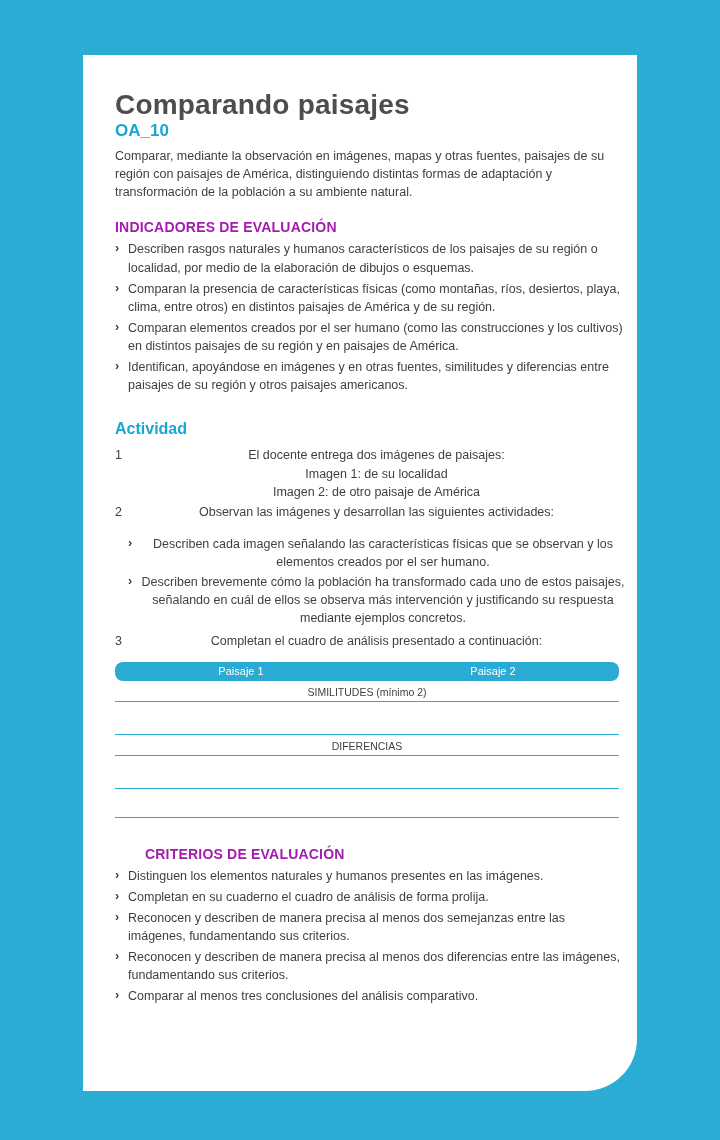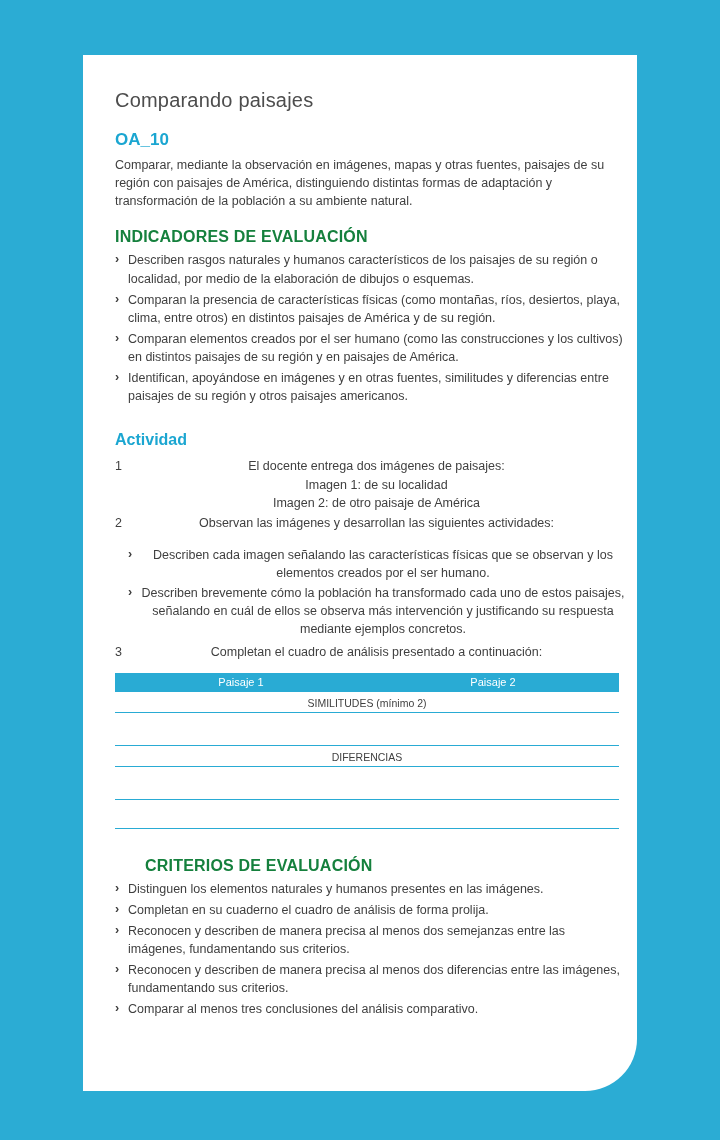--- a/index.html
+++ b/index.html
@@ -13,40 +13,39 @@
   .card {
     position: absolute;
     left: 83px; top: 55px;
     width: 554px; height: 1036px;
     background: #ffffff;
     border-radius: 0 0 52px 0;
     padding: 34px 12px 0 32px;
     color: #3f3f3f;
   }
   .page-title {
-    font-size: 20px;
-    font-weight: normal;
+    font-size: 28px;
+    font-weight: bold;
     color: #4d4d4d;
-    margin-bottom: 18px;
     letter-spacing: 0.2px;
   }
   .cyan-heading {
     color: #1ba6d1;
     font-weight: bold;
   }
   .oa-heading { font-size: 17px; margin-bottom: 6px; }
   .body-text {
     font-size: 12.5px;
     line-height: 1.45;
     color: #3f3f3f;
   }
   .small-heading {
-    font-size: 16px;
+    font-size: 14px;
     font-weight: bold;
-    color: #15803d;
+    color: #a21caf;
     margin-top: 18px;
     margin-bottom: 5px;
     letter-spacing: 0.2px;
   }
   ul.chevron-list { list-style: none; }
   ul.chevron-list > li {
     position: relative;
     padding-left: 13px;
     font-size: 12.5px;
     line-height: 1.45;
@@ -76,20 +75,21 @@
   ul.chevron-list.nested > li { margin-bottom: 2px; }
   
   .a-table { margin-top: 12px; margin-right: 6px; }
   .a-table-head {
     display: flex;
     background: #29abd4;
     color: #ffffff;
     height: 19px;
     align-items: center;
     font-size: 11px;
+    border-radius: 8px;
   }
   .a-table-head .cell { flex: 1; text-align: center; }
   .t-label {
     text-align: center;
     font-size: 10.5px;
     color: #3f3f3f;
     padding: 5px 0 3px 0;
     border-bottom: 1px solid #29abd4;
   }
   .t-blank { height: 33px; border-bottom: 1px solid #29abd4; }

